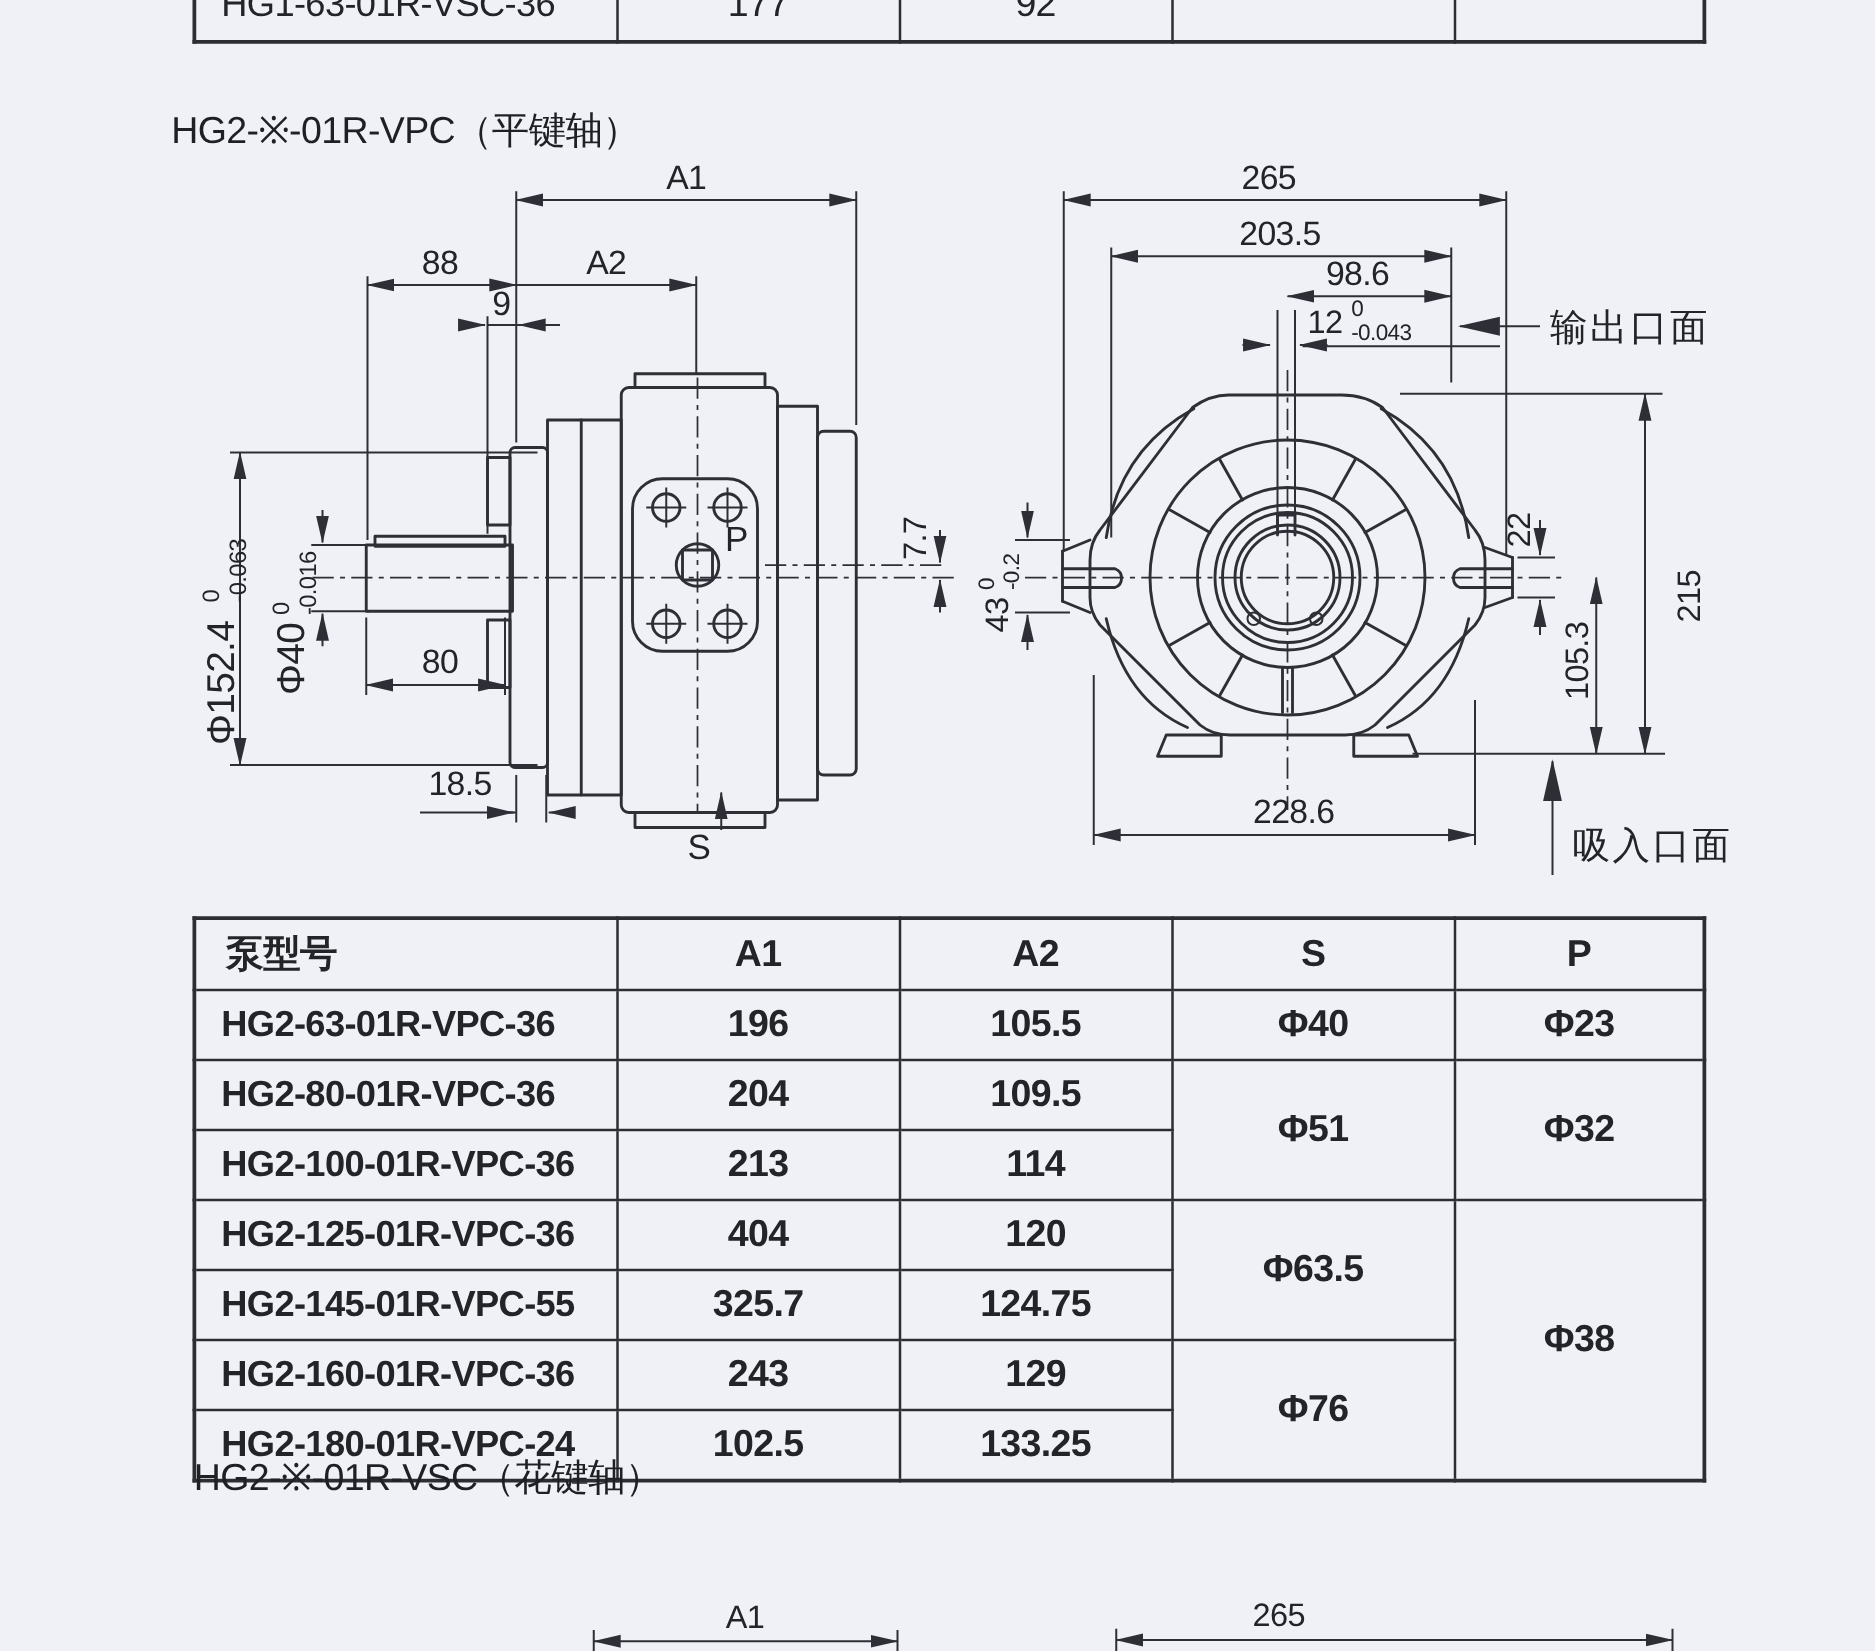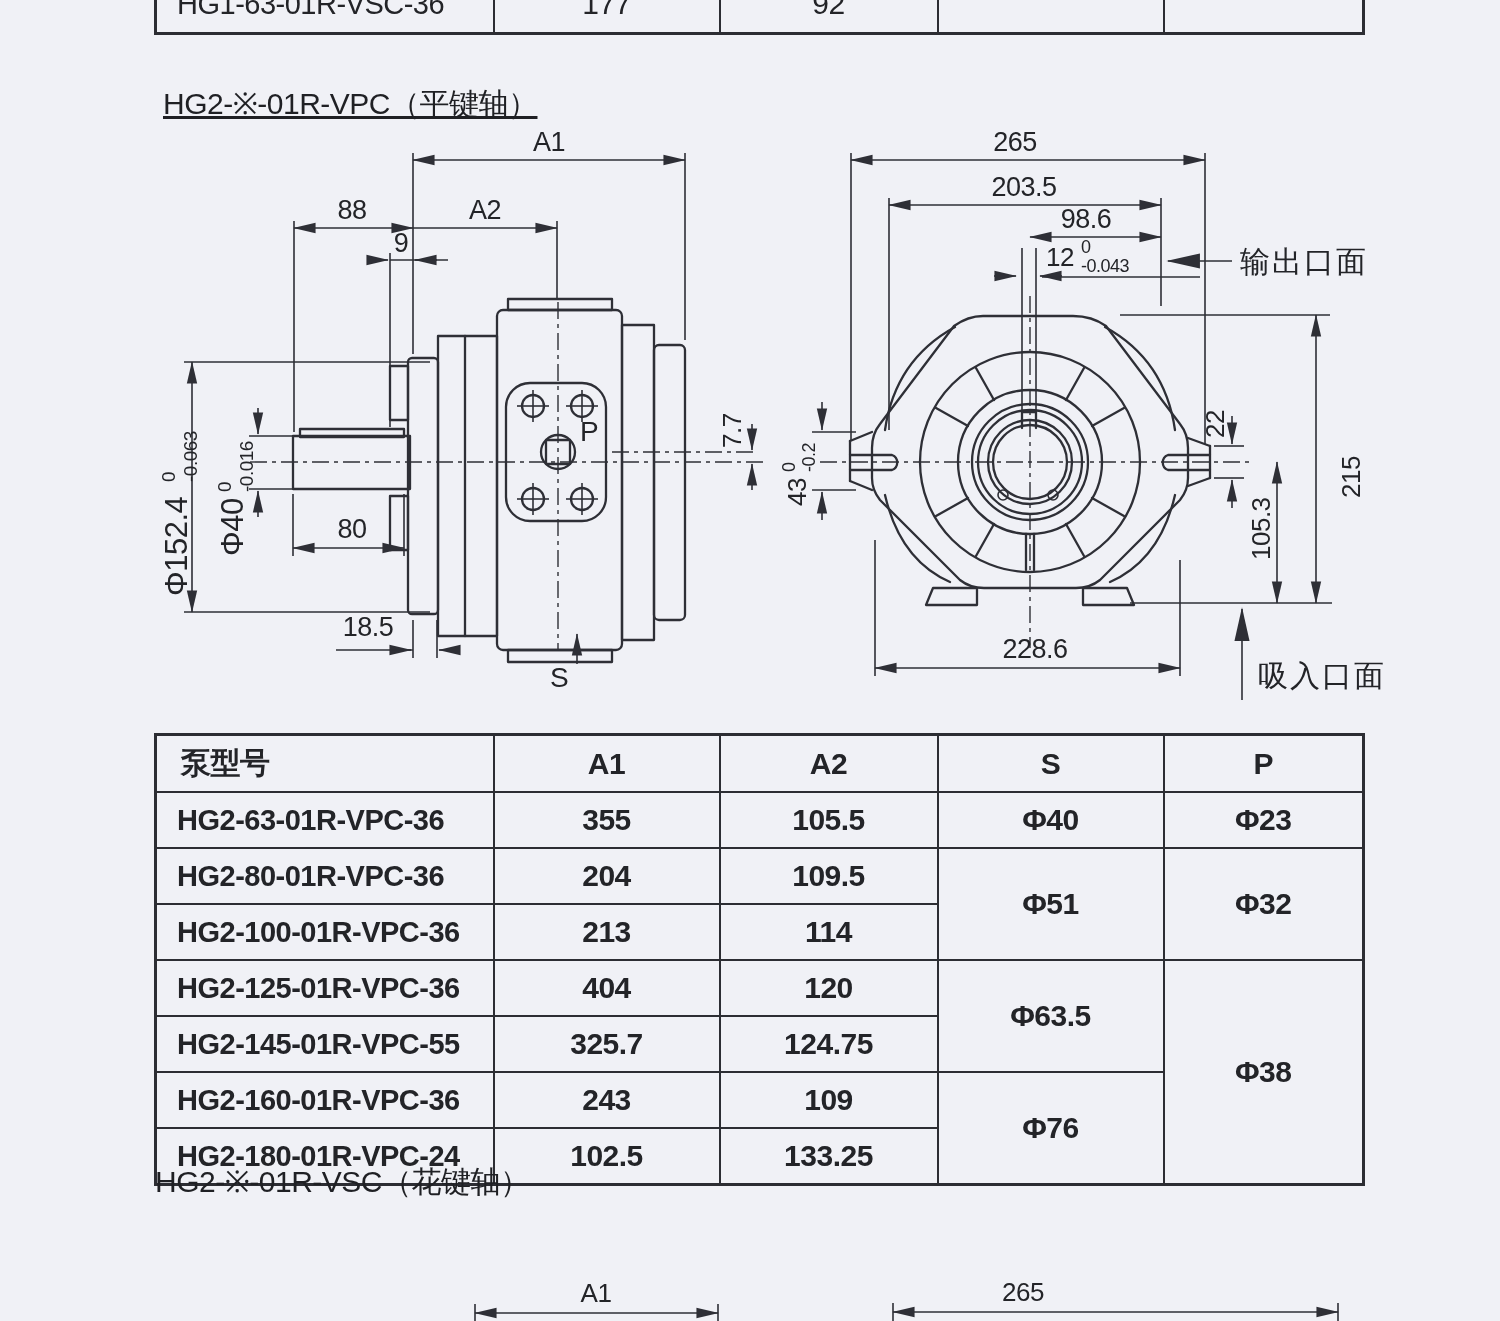--- a/index.html
+++ b/index.html
@@ -46,21 +46,21 @@
       <tr>
     <td class="model">HG1-63-01R-VSC-36</td>
     <td>177</td>
     <td>92</td>
     <td></td>
     <td></td>
   </tr>
 </tbody>
   </table>
 
-<div class="sec-title abs" style="left:163px;top:82px;text-decoration:underline;">HG2-※-01R-VPC（平键轴）</div>
+<div class="sec-title abs" style="left:137px;top:82px;">HG2-※-01R-VPC（平键轴）</div>
 
 <svg width="1500" height="733" viewBox="0 0 1500 733" style="top:0;">
   <defs>
     <marker id="ar" viewBox="0 0 13 8" refX="12.5" refY="4" markerWidth="14" markerHeight="9" orient="auto-start-reverse">
       <path d="M0,1 L13,4 L0,7 Z" fill="#2e2f36"></path>
     </marker>
     <marker id="arb" viewBox="0 0 20 11" refX="19" refY="5.5" markerWidth="21" markerHeight="12" orient="auto-start-reverse">
       <path d="M0,1 L20,5.5 L0,10 Z" fill="#2e2f36"></path>
     </marker>
   </defs>
@@ -299,21 +299,21 @@
   <tbody>
       <tr class="hrow">
     <td class="hdr-model">泵型号</td>
     <td>A1</td>
     <td>A2</td>
     <td>S</td>
     <td>P</td>
   </tr>
   <tr>
     <td class="model">HG2-63-01R-VPC-36</td>
-    <td>355</td>
+    <td>196</td>
     <td>105.5</td>
     <td>Φ40</td>
     <td>Φ23</td>
   </tr>
   <tr>
     <td class="model">HG2-80-01R-VPC-36</td>
     <td>204</td>
     <td>109.5</td>
     <td rowspan="2">Φ51</td>
     <td rowspan="2">Φ32</td>
@@ -331,21 +331,21 @@
     <td rowspan="4">Φ38</td>
   </tr>
   <tr>
     <td class="model">HG2-145-01R-VPC-55</td>
     <td>325.7</td>
     <td>124.75</td>
   </tr>
   <tr>
     <td class="model">HG2-160-01R-VPC-36</td>
     <td>243</td>
-    <td>109</td>
+    <td>129</td>
     <td rowspan="2">Φ76</td>
   </tr>
   <tr>
     <td class="model">HG2-180-01R-VPC-24</td>
     <td>102.5</td>
     <td>133.25</td>
   </tr>
 </tbody>
   </table>
 

